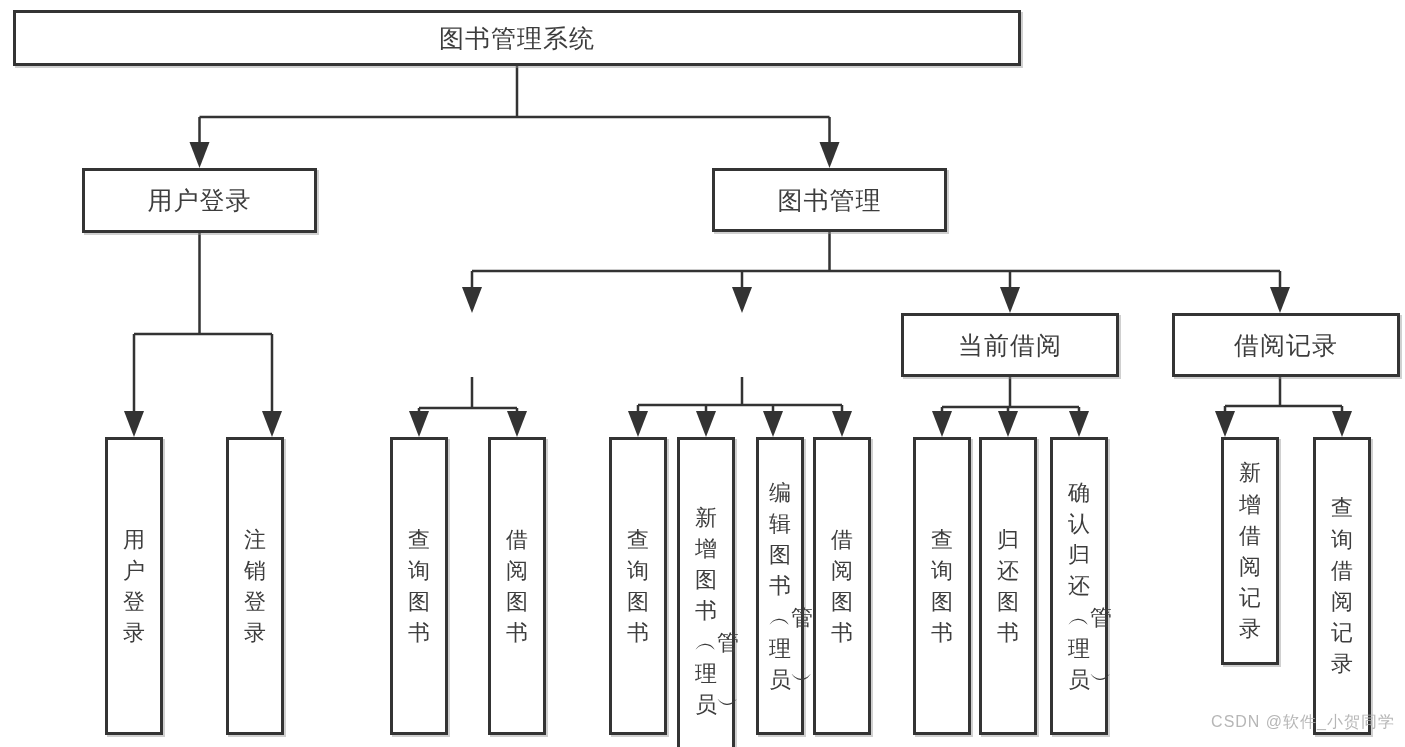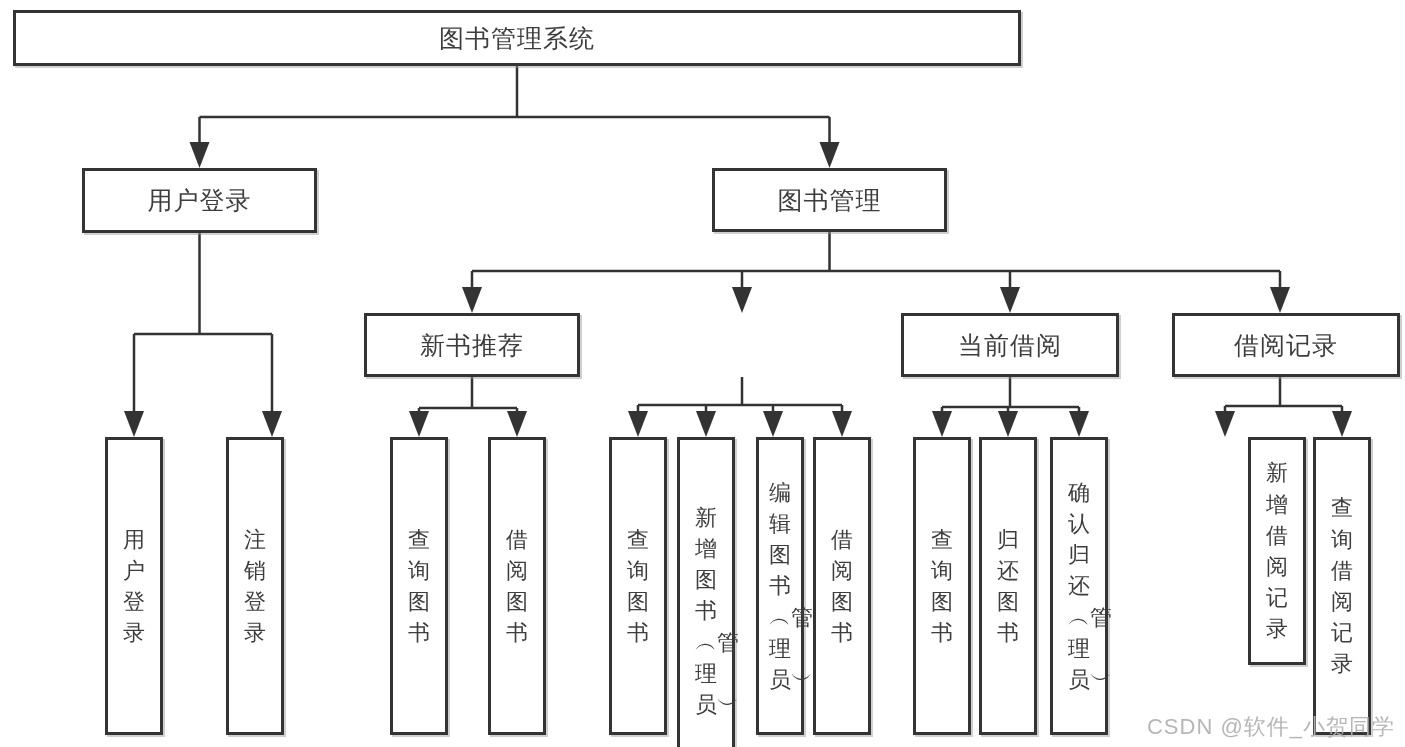--- a/index.html
+++ b/index.html
@@ -28,21 +28,21 @@
     width:1em;
     font-size:22px;
     line-height:1.42;
     word-break:break-all;
     text-align:center;
   }
   .watermark{
     position:absolute;
     right:10px;
     top:712px;
-    font-size:22px;
+    font-size:16px;
     letter-spacing:1px;
     color:rgba(178,178,178,.95);
     white-space:nowrap;
   }
 </style>
 </head>
 <body>
 
 <div class="canvas">
 
@@ -90,23 +90,20 @@
     <span>图书管理系统</span>
   </div>
 
   <div class="box hbox" style="left:82px;top:168px;width:235px;height:65px">
     <span>用户登录</span>
   </div>
   <div class="box hbox" style="left:712px;top:168px;width:235px;height:64px">
     <span>图书管理</span>
   </div>
 
-  <div class="box hbox" style="left:364px;top:313px;width:216px;height:64px">
-    <span>新书推荐</span>
-  </div>
   <div class="box hbox" style="left:901px;top:313px;width:218px;height:64px">
     <span>当前借阅</span>
   </div>
   <div class="box hbox" style="left:1172px;top:313px;width:228px;height:64px">
     <span>借阅记录</span>
   </div>
 
   <div class="box vbox" style="left:105px;top:437px;width:58px;height:298px">
     <span class="vtext">用户登录</span>
   </div>
@@ -137,21 +134,21 @@
   <div class="box vbox" style="left:913px;top:437px;width:58px;height:298px">
     <span class="vtext">查询图书</span>
   </div>
   <div class="box vbox" style="left:1050px;top:437px;width:58px;height:298px">
     <span class="vtext">确认归还︵管理员︶</span>
   </div>
   <div class="box vbox" style="left:979px;top:437px;width:58px;height:298px">
     <span class="vtext">归还图书</span>
   </div>
 
-  <div class="box vbox" style="left:1248px;top:437px;width:58px;height:228px">
+  <div class="box vbox" style="left:1221px;top:437px;width:58px;height:228px">
     <span class="vtext">新增借阅记录</span>
   </div>
   <div class="box vbox" style="left:1313px;top:437px;width:58px;height:298px">
     <span class="vtext">查询借阅记录</span>
   </div>
 
   <div class="watermark">CSDN @软件_小贺同学</div>
 
 </div>
 

